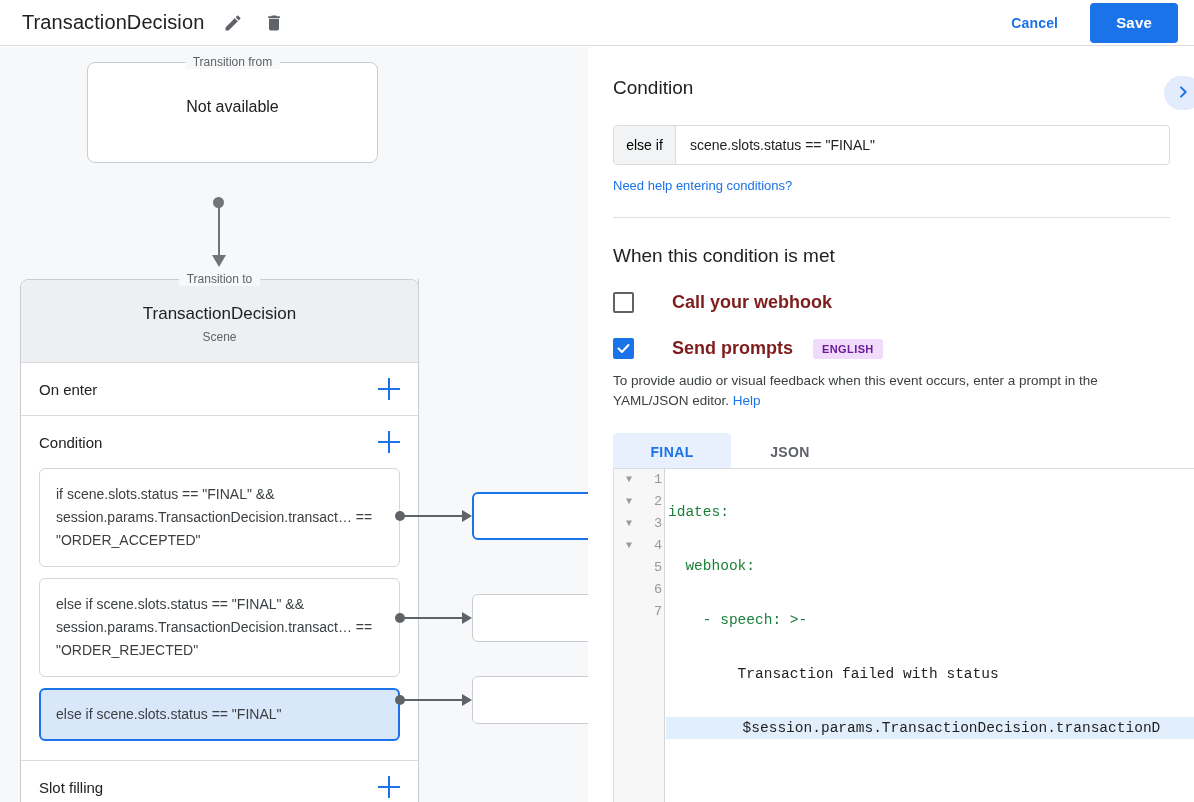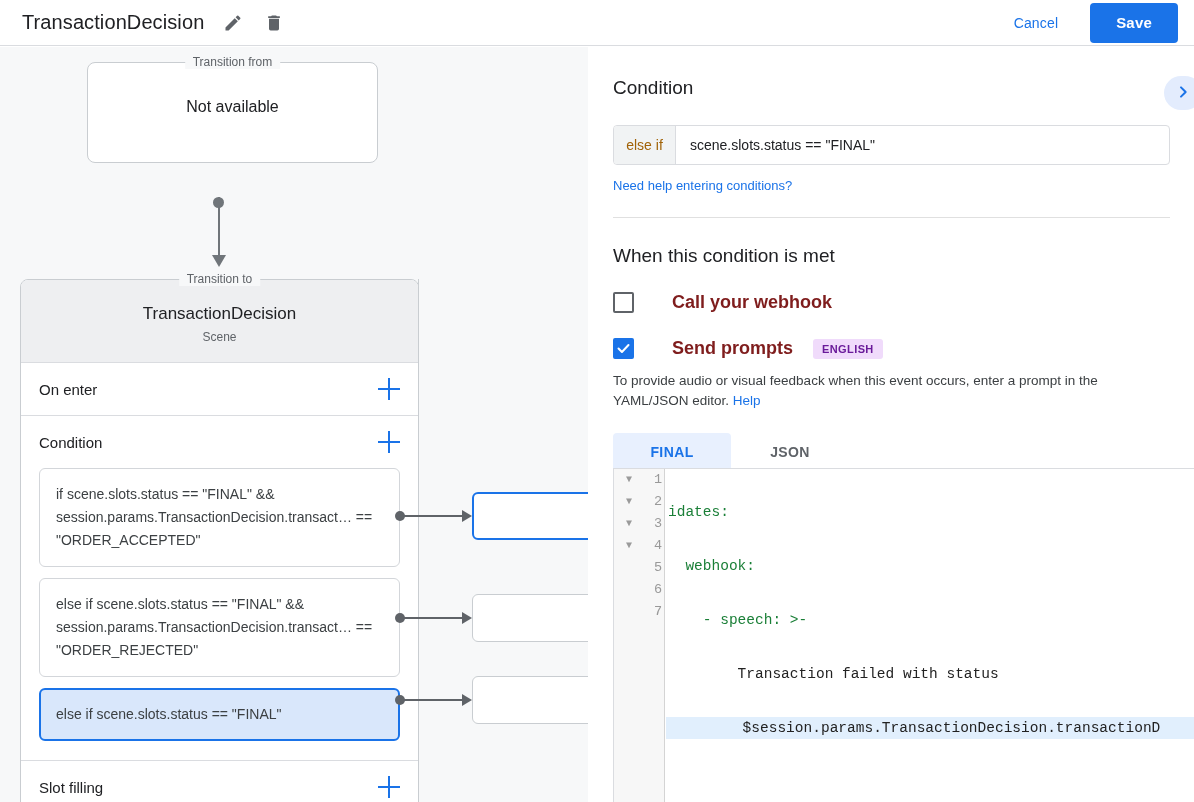--- a/index.html
+++ b/index.html
@@ -33,21 +33,21 @@
     border-radius: 50%;
   }
   .icon-btn svg { display: block; }
   .icon-edit { margin-left: 14px; }
   .icon-trash { margin-left: 11px; }
   .topbar-right {
     margin-left: auto; display: flex; align-items: center; margin-right: 16px;
   }
   .btn-cancel {
     background: transparent; border: none; cursor: pointer;
-    color: #1a73e8; font-size: 14px; font-weight: normal;
+    color: #1a73e8; font-size: 14px; font-weight: bold;
     font-family: "Liberation Sans", sans-serif;
     padding: 9px 14px; border-radius: 4px;
     letter-spacing: 0.15px;
   }
   .btn-save {
     background: #1a73e8; border: none; cursor: pointer;
     color: #ffffff; font-size: 15px; font-weight: bold;
     font-family: "Liberation Sans", sans-serif;
     padding: 0 26px; height: 40px; border-radius: 4px;
     margin-left: 18px; letter-spacing: 0.2px;
@@ -201,21 +201,21 @@
   .cond-row {
     display: flex; margin-top: 26px;
     border: 1px solid #dadce0; border-radius: 4px;
     height: 40px; overflow: hidden;
     background: #fff;
   }
   .cond-prefix {
     background: #f1f3f4;
     border-right: 1px solid #dadce0;
     display: flex; align-items: center; justify-content: center;
-    width: 62px; font-size: 14px; color: #a16207;
+    width: 62px; font-size: 14px; color: #000000;
     flex: 0 0 62px;
   }
   .cond-input {
     border: none; outline: none; flex: 1;
     font-size: 14px; color: #202124;
     padding: 0 14px;
     font-family: "Liberation Sans", sans-serif;
     background: transparent;
   }
   .help-link {

